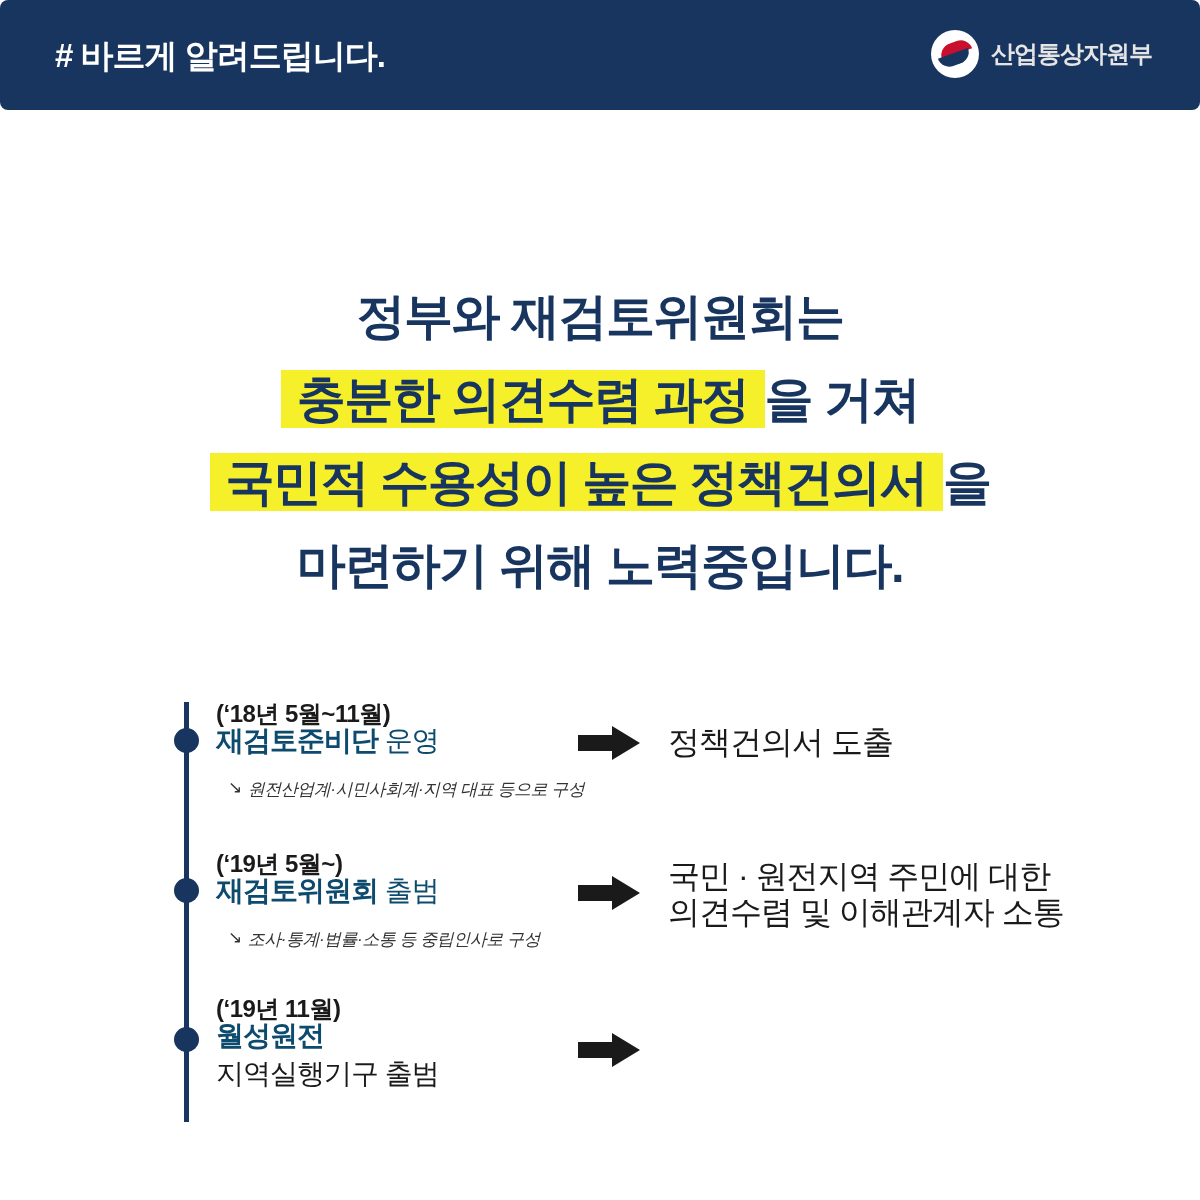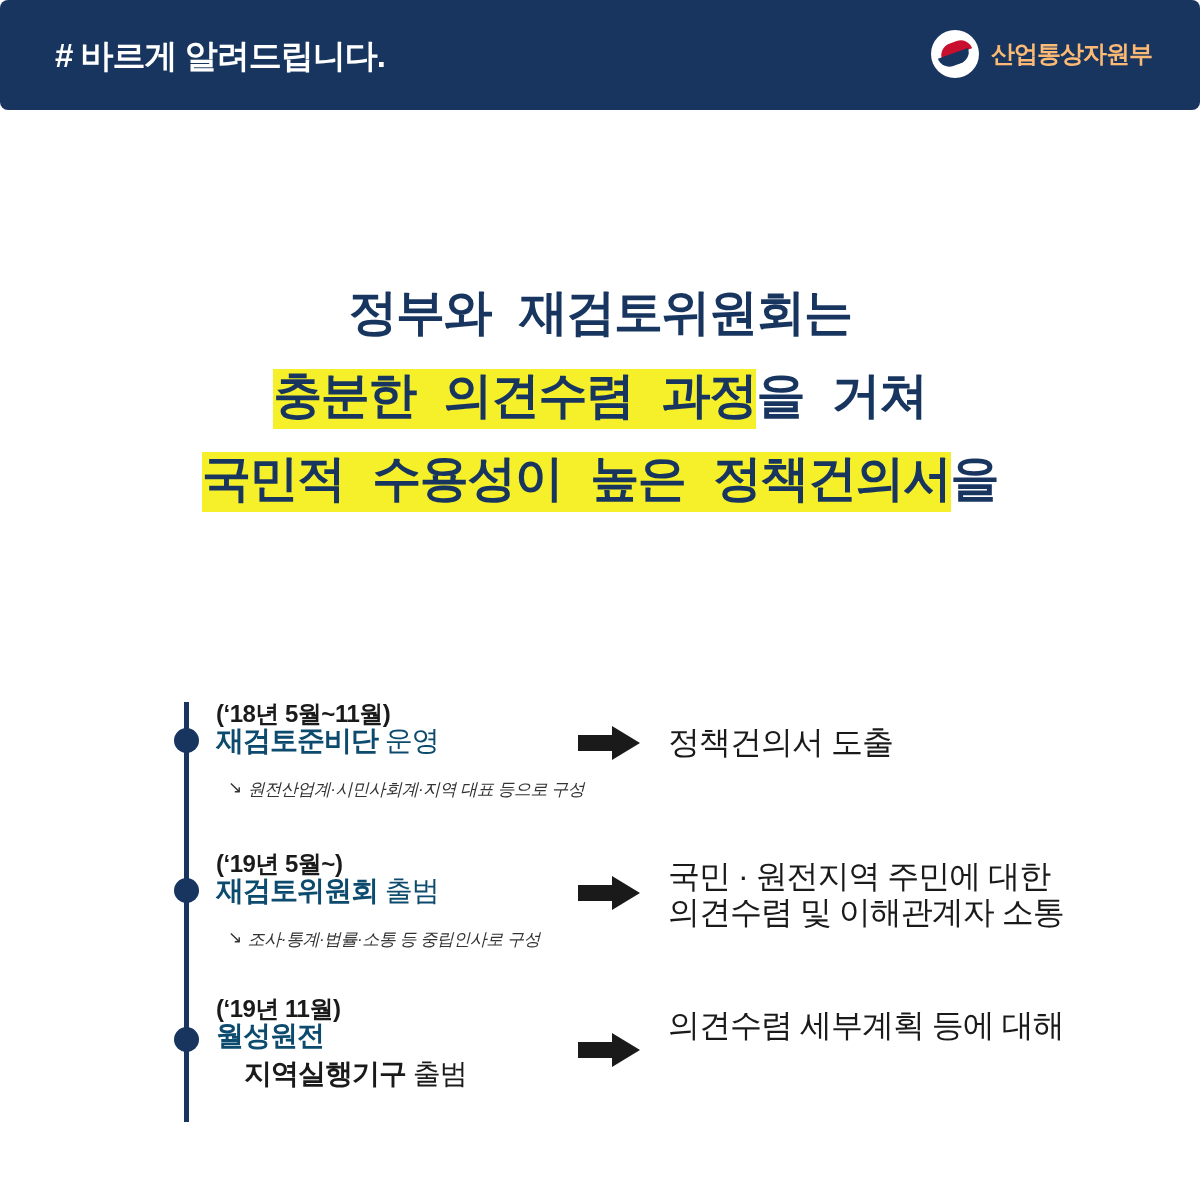--- a/index.html
+++ b/index.html
@@ -65,44 +65,44 @@
     position: absolute;
     left: 8px;
     top: 23px;
     width: 32px;
     height: 12px;
     background: #17355f;
     border-radius: 0 0 16px 16px;
     transform: rotate(-20deg);
   }
   .brand-text {
-    color: #fdba74;
+    color: #e5e5e5;
     font-size: 24px;
     font-weight: bold;
     letter-spacing: -1px;
     white-space: nowrap;
   }
 
   
   .headline {
     position: absolute;
     left: 0;
     top: 275px;
     width: 1200px;
     text-align: center;
     color: #17355f;
     font-size: 49px;
     font-weight: bold;
     line-height: 83px;
     letter-spacing: -1.5px;
   }
-  .headline .line { display: block; white-space: nowrap; font-family: Liberation Mono, monospace; }
+  .headline .line { display: block; white-space: nowrap; }
   .hl {
     background: #f5f02a;
-    padding: 2px 0;
+    padding: 2px 16px;
     box-decoration-break: clone;
     -webkit-box-decoration-break: clone;
   }
 
   
   .timeline {
     position: absolute;
     left: 0;
     top: 690px;
     width: 1200px;
@@ -154,21 +154,21 @@
   .tl-title2 {
     position: absolute;
     left: 216px;
     top: 70px;
     font-size: 28px;
     color: #1a1a1a;
     letter-spacing: -1px;
     white-space: nowrap;
     font-weight: normal;
   }
-  .tl-title2 b { font-weight: bold; margin-left: 28px; }
+  .tl-title2 b { font-weight: normal; }
   .tl-sub {
     position: absolute;
     left: 228px;
     top: 88px;
     font-size: 17px;
     color: #333333;
     letter-spacing: -0.5px;
     white-space: nowrap;
     font-style: italic;
   }
@@ -210,20 +210,21 @@
       <div class="taeguk-bot"></div>
     </div>
     <div class="brand-text">산업통상자원부</div>
   </div>
 </div>
 
 <div class="headline">
   <span class="line">정부와 재검토위원회는</span>
   <span class="line"><span class="hl">충분한 의견수렴 과정</span><span>을 거쳐</span></span>
   <span class="line"><span class="hl">국민적 수용성이 높은 정책건의서</span><span>을</span></span>
+  <span class="line">마련하기 위해 노력중입니다.</span>
 </div>
 
 <div class="timeline">
   <div class="timeline-axis"></div>
 
   <div class="tl-item i0">
     <div class="tl-dot"></div>
     <div class="tl-date">(‘18년 5월~11월)</div>
     <div class="tl-title"><b>재검토준비단</b><span> 운영</span></div>
     <div class="tl-sub"><span class="hook">↘</span><span>원전산업계·시민사회계·지역 대표 등으로 구성</span></div>
@@ -258,16 +259,15 @@
     <div class="tl-dot"></div>
     <div class="tl-date">(‘19년 11월)</div>
     <div class="tl-title"><b>월성원전</b><span></span></div>
     <div class="tl-title2"><b>지역실행기구</b><span> 출범</span></div>
     <div class="tl-arrow">
       <svg width="62" height="34" viewBox="0 0 62 34">
           <path d="M0 9 L34 9 L34 0 L62 17 L34 34 L34 25 L0 25 Z" fill="#1a1a1a"></path>
         </svg>
     </div>
     <div class="tl-result">
-      <div>의견수렴 세부계획 등에 대해</div>
     </div>
   </div>
 </div>
 
 </body></html>

